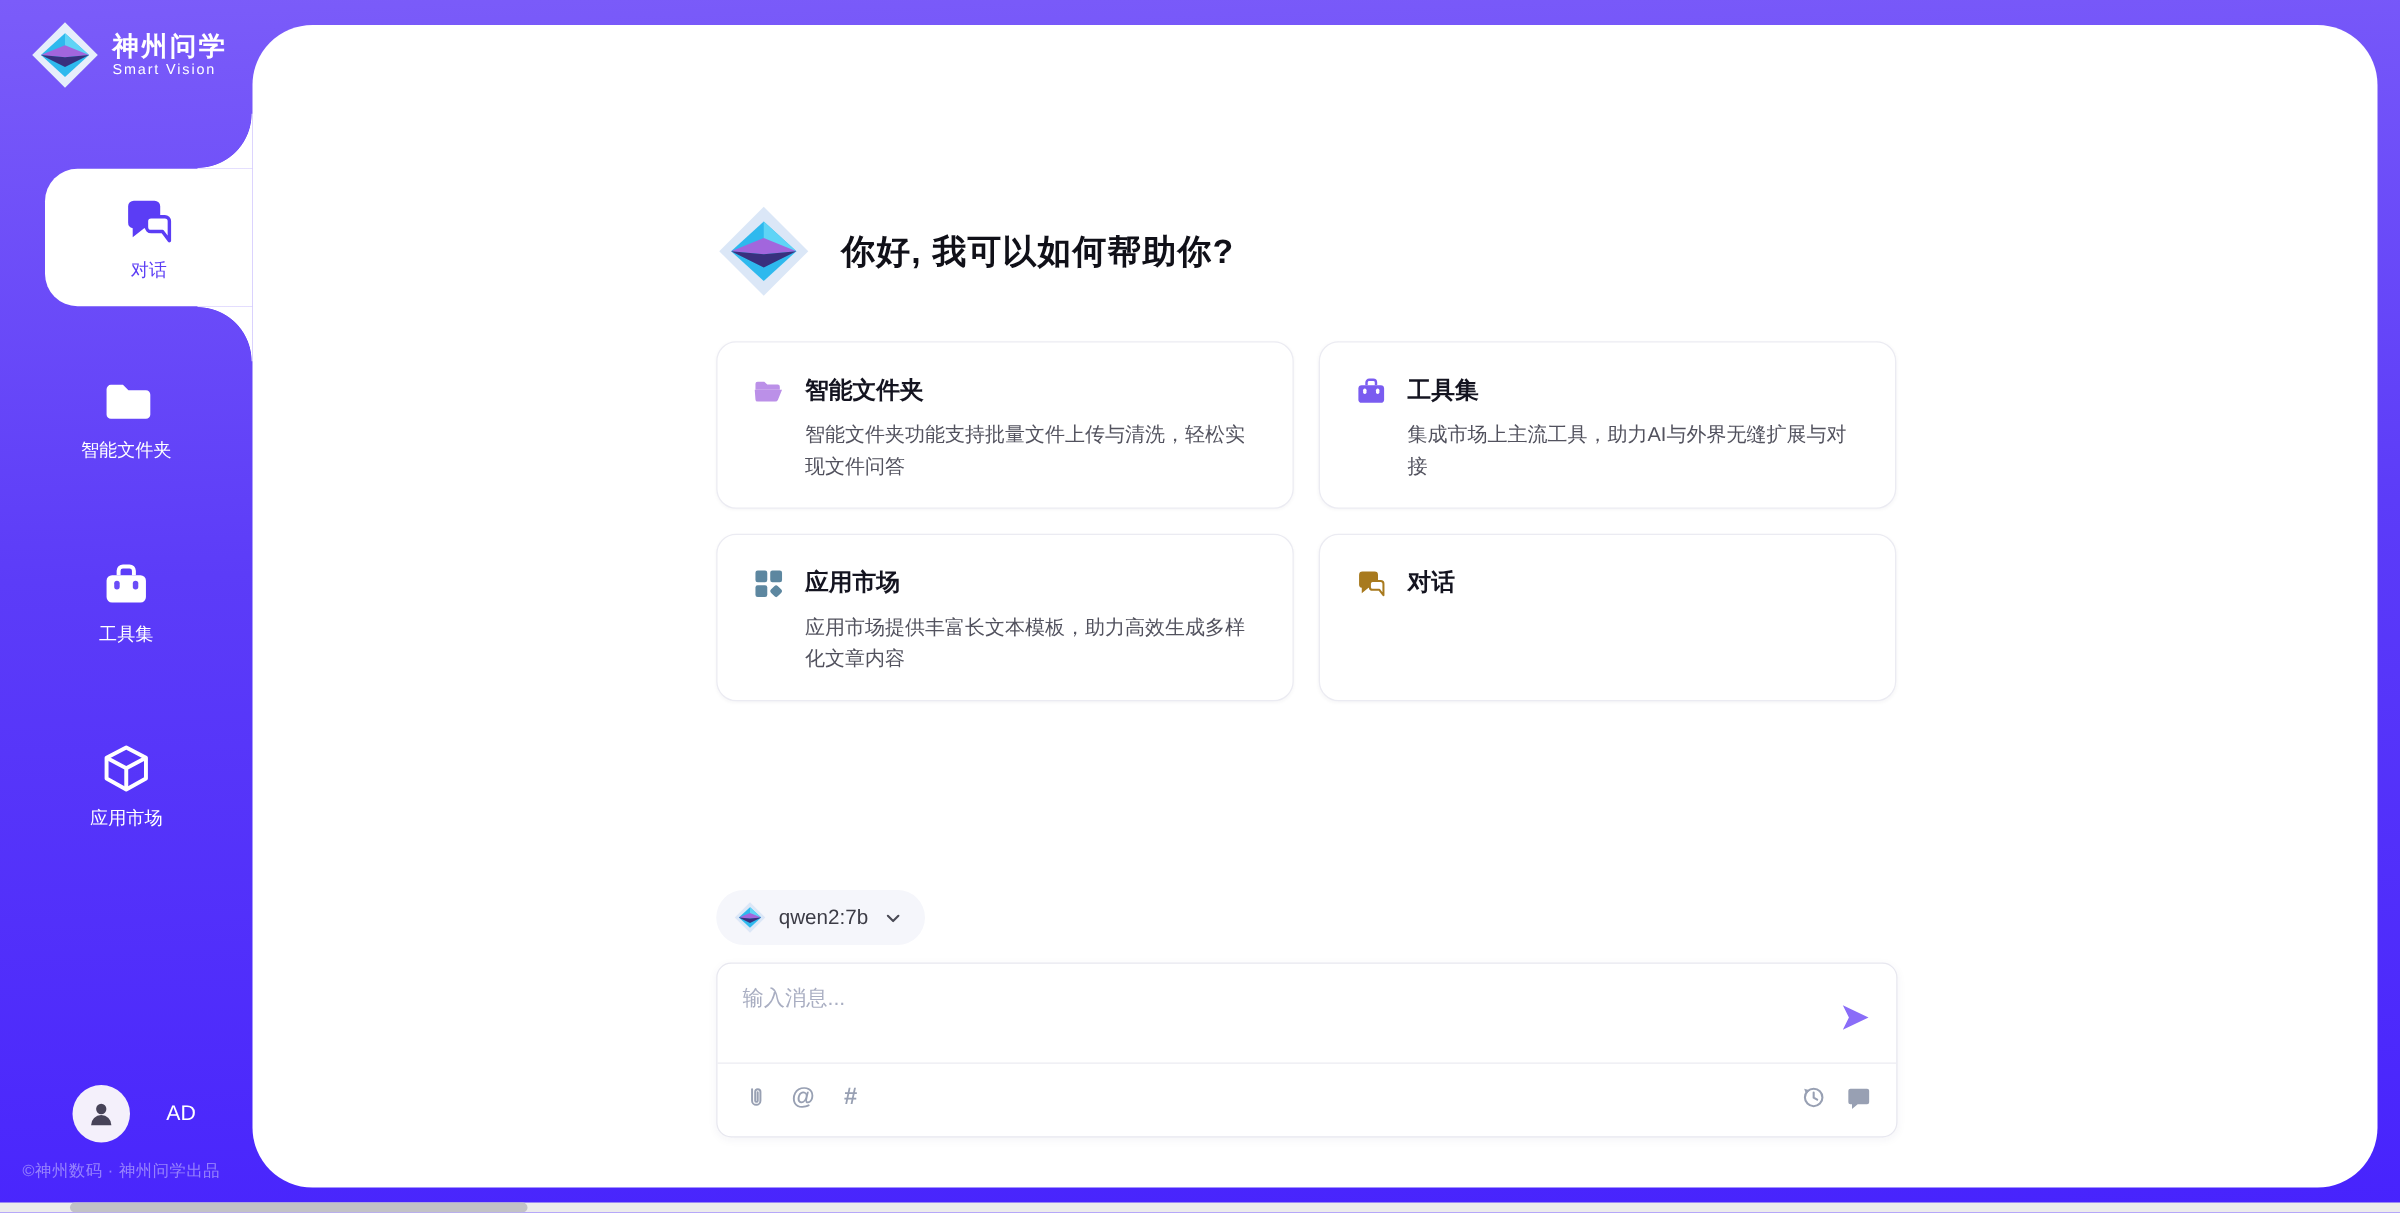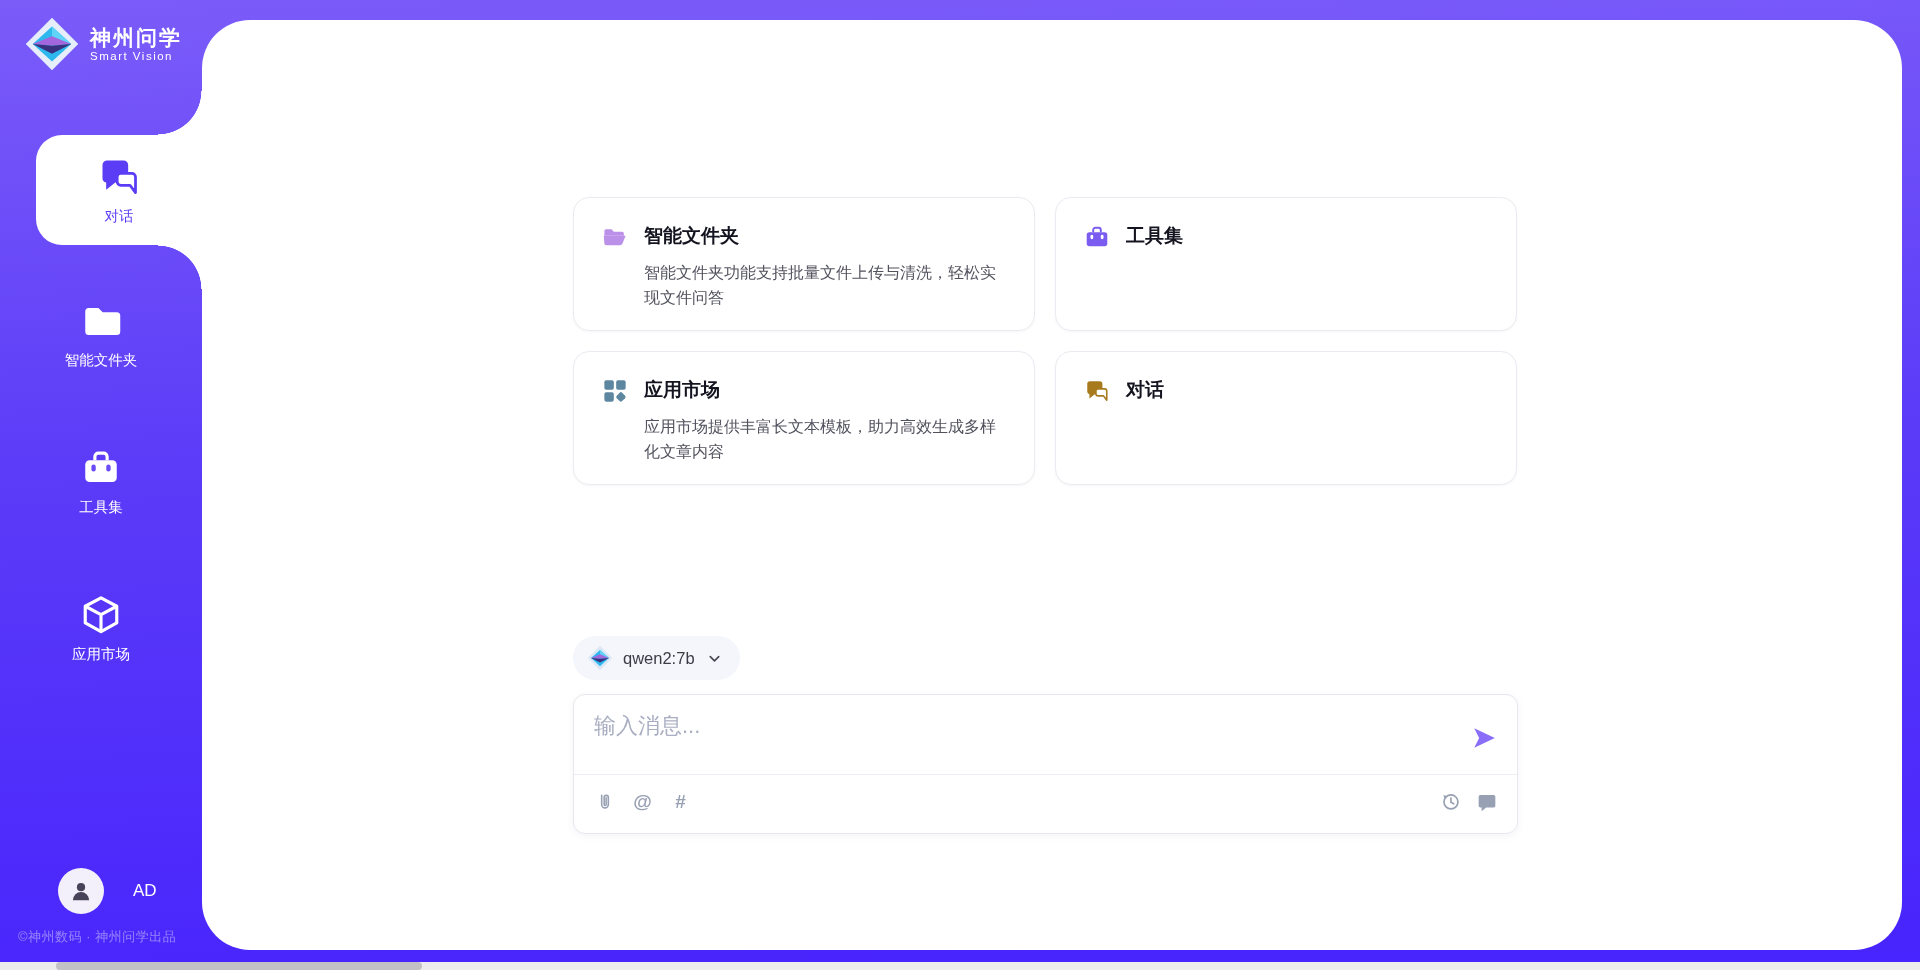--- a/index.html
+++ b/index.html
@@ -63,21 +63,21 @@
   .model-chip { margin-top: 151px; display: inline-flex; align-items: center; gap: 10px;
     height: 44px; padding: 0 18px 0 14px; background: #f5f6fb; border-radius: 22px; cursor: pointer; }
   .model-chip .gem { width: 26px; height: 26px; }
   .model-chip .mname { font-size: 16.5px; color: #3c3c46; }
   .model-chip .chev { width: 15px; height: 15px; margin-left: 2px; }
 
   .composer { margin-top: 14px; width: 945px; height: 140px; background: #fff;
     border: 1px solid #e7e7ef; border-radius: 12px; position: relative;
     box-shadow: 0 2px 8px rgba(40,40,90,0.05); }
   .composer textarea { position: absolute; left: 20px; top: 16px; width: 860px; height: 52px;
-    border: none; outline: none; resize: none; font-size: 22px; color: #a21caf;
+    border: none; outline: none; resize: none; font-size: 17px; color: #a21caf;
     font-family: "Liberation Sans", "DejaVu Sans", sans-serif; }
   .composer textarea::placeholder { color: #a9aec2; }
   .send-btn { position: absolute; right: 20px; top: 30px; width: 26px; height: 26px; cursor: pointer; border: none; background: transparent; }
   .composer .divider { position: absolute; left: 0; right: 0; top: 79px; height: 1px; background: #ececf2; }
   .composer .foot { position: absolute; left: 20px; right: 20px; top: 96px; display: flex; align-items: center; }
   .foot .left-icons { display: flex; align-items: center; gap: 17px; }
   .foot .right-icons { margin-left: auto; display: flex; align-items: center; gap: 15px; }
   .tool-ic { width: 21px; height: 21px; cursor: pointer; display: inline-flex; align-items: center; justify-content: center; }
   .tool-ic.txt { font-size: 19px; color: #98a0b3; font-weight: bold; line-height: 1; }
 </style>
@@ -145,20 +145,30 @@
     </div>
     <span class="user-name">AD</span>
   </div>
 
   <div class="copyright">©神州数码 · 神州问学出品</div>
 </div>
 
 <div class="main-panel">
   <div class="content">
 
+    <div class="greeting">
+      <svg class="gem" viewBox="0 0 64 64">
+        <polygon points="32,2 62,32 32,62 2,32" fill="#dbe7f7"></polygon>
+        <polygon points="32,12 54,32 32,52 10,32" fill="#2eb9ee"></polygon>
+        <polygon points="32,12 54,32 32,32" fill="#5fd4f6"></polygon>
+        <polygon points="10,32 32,23 54,32 32,34" fill="#a266dd"></polygon>
+        <polygon points="10,32 32,34 54,32 32,43" fill="#39307e"></polygon>
+      </svg>
+      <h1>你好, 我可以如何帮助你?</h1>
+    </div>
 
     <div class="cards">
 
       <div class="card">
         <svg class="cico" viewBox="0 0 44 44">
           <path d="M4,12 a3,3 0 0 1 3,-3 h9 l4,4 h14 a3,3 0 0 1 3,3 v4 H4 z" fill="#bb90e8"></path>
           <path d="M3,20 h37 l-5.5,13.5 a4,4 0 0 1 -3.7,2.5 H7 a3,3 0 0 1 -3,-3 z" fill="#bb90e8"></path>
         </svg>
         <div>
           <h2>智能文件夹</h2>
@@ -168,20 +178,21 @@
 
       <div class="card">
         <svg class="cico" viewBox="0 0 48 48">
           <path d="M17,15 v-4 a4,4 0 0 1 4,-4 h6 a4,4 0 0 1 4,4 v4" fill="none" stroke="#7a5cf0" stroke-width="3.6"></path>
           <rect x="5" y="15" width="38" height="26" rx="5" fill="#7a5cf0"></rect>
           <rect x="12" y="20" width="5" height="8" rx="2.5" fill="#ffffff"></rect>
           <rect x="31" y="20" width="5" height="8" rx="2.5" fill="#ffffff"></rect>
         </svg>
         <div>
           <h2>工具集</h2>
+          <p>集成市场上主流工具，助力AI与外界无缝扩展与对接</p>
         </div>
       </div>
 
       <div class="card">
         <svg class="cico" viewBox="0 0 44 44">
           <rect x="4" y="4" width="16" height="16" rx="3" fill="#5d87a0"></rect>
           <rect x="24" y="4" width="16" height="16" rx="3" fill="#5d87a0"></rect>
           <rect x="4" y="24" width="16" height="16" rx="3" fill="#5d87a0"></rect>
           <rect x="25.5" y="25.5" width="13" height="13" rx="3" fill="#5d87a0" transform="rotate(45 32 32)"></rect>
         </svg>

